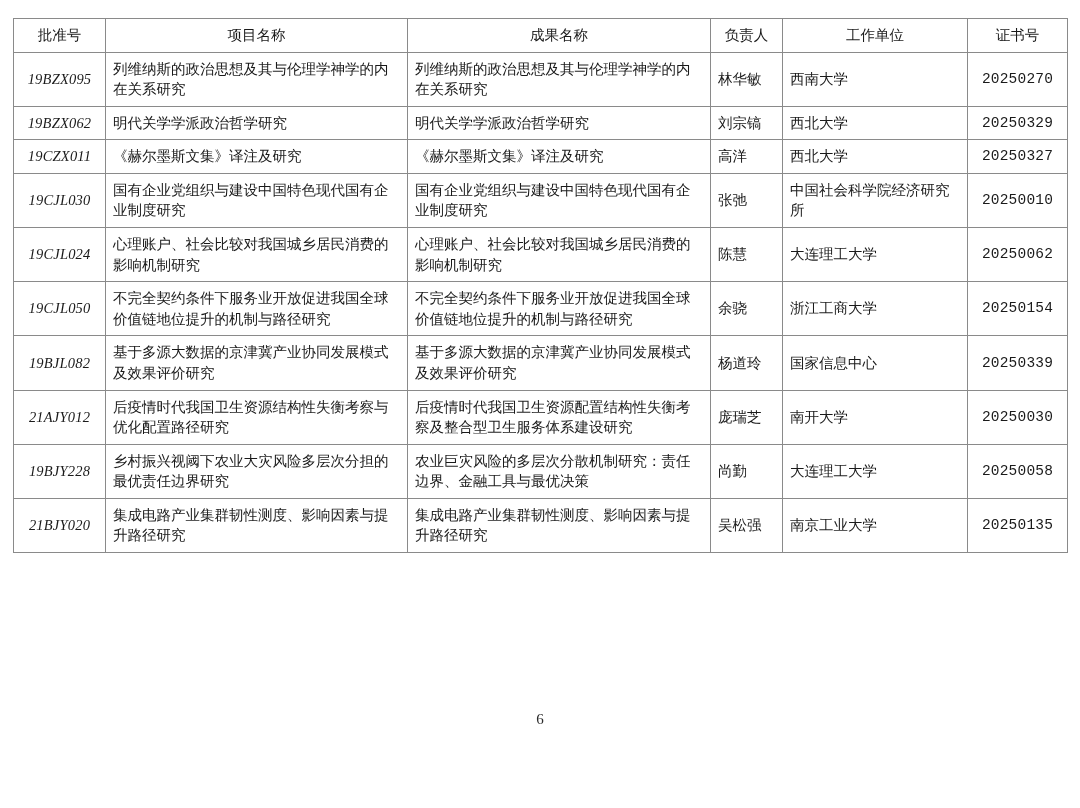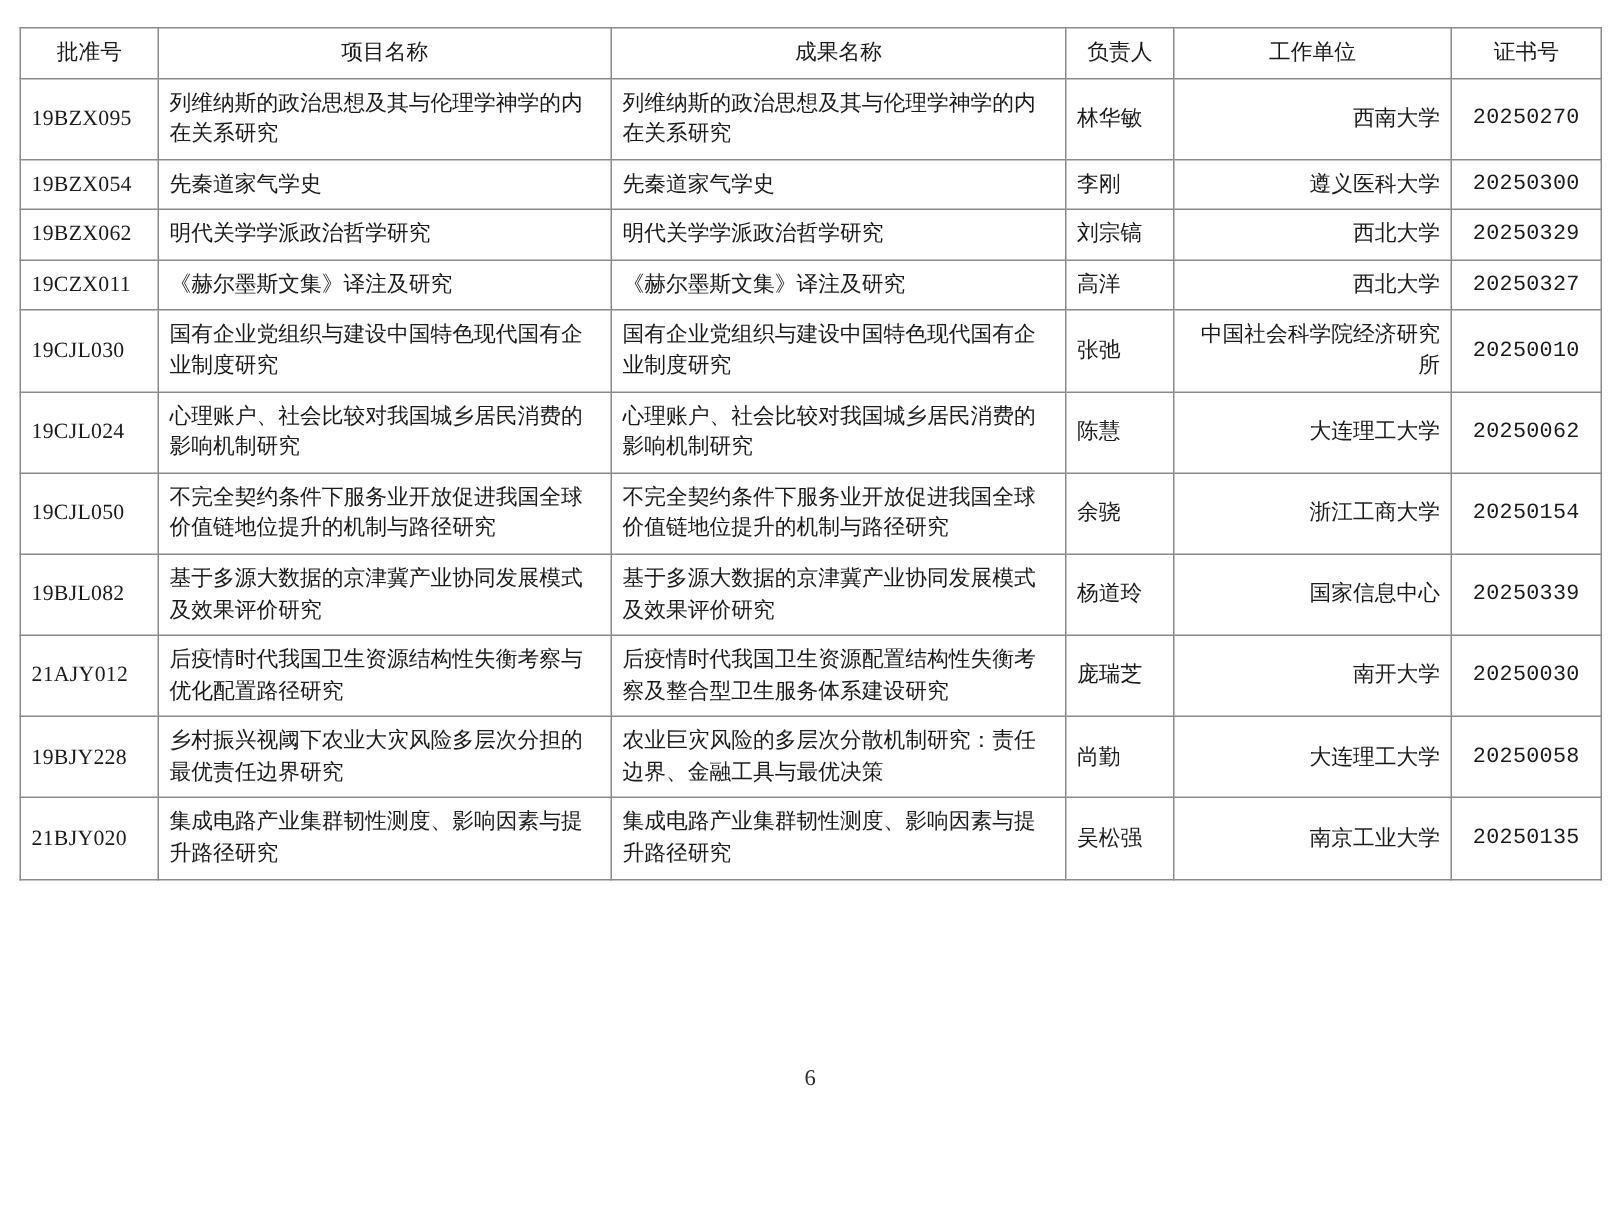--- a/index.html
+++ b/index.html
@@ -47,34 +47,36 @@
   }
   
   col.c-approval { width: 92px; }
   col.c-project  { width: 302px; }
   col.c-result   { width: 303px; }
   col.c-leader   { width: 72px; }
   col.c-unit     { width: 185px; }
   col.c-cert     { width: 100px; }
 
   td.approval {
+    text-align: center;
     font-size: 14px;
     letter-spacing: 0.2px;
     white-space: nowrap;
+    font-style: italic;
   }
   td.project, td.result {
     text-align: left;
     word-break: break-all;
   }
   td.leader {
     text-align: left;
     white-space: nowrap;
   }
   td.unit {
-    text-align: right;
+    text-align: left;
   }
   td.cert {
     text-align: center;
     font-size: 14px;
     white-space: nowrap;
     letter-spacing: 0.2px;
     font-family: Liberation Mono, monospace;
   }
   .footer {
     position: absolute;
@@ -112,28 +114,20 @@
     <tbody id="tbody">
         <tr>
           <td class="approval">19BZX095</td>
           <td class="project">列维纳斯的政治思想及其与伦理学神学的内在关系研究</td>
           <td class="result">列维纳斯的政治思想及其与伦理学神学的内在关系研究</td>
           <td class="leader">林华敏</td>
           <td class="unit">西南大学</td>
           <td class="cert">20250270</td>
         </tr>
         <tr>
-          <td class="approval">19BZX054</td>
-          <td class="project">先秦道家气学史</td>
-          <td class="result">先秦道家气学史</td>
-          <td class="leader">李刚</td>
-          <td class="unit">遵义医科大学</td>
-          <td class="cert">20250300</td>
-        </tr>
-        <tr>
           <td class="approval">19BZX062</td>
           <td class="project">明代关学学派政治哲学研究</td>
           <td class="result">明代关学学派政治哲学研究</td>
           <td class="leader">刘宗镐</td>
           <td class="unit">西北大学</td>
           <td class="cert">20250329</td>
         </tr>
         <tr>
           <td class="approval">19CZX011</td>
           <td class="project">《赫尔墨斯文集》译注及研究</td>

